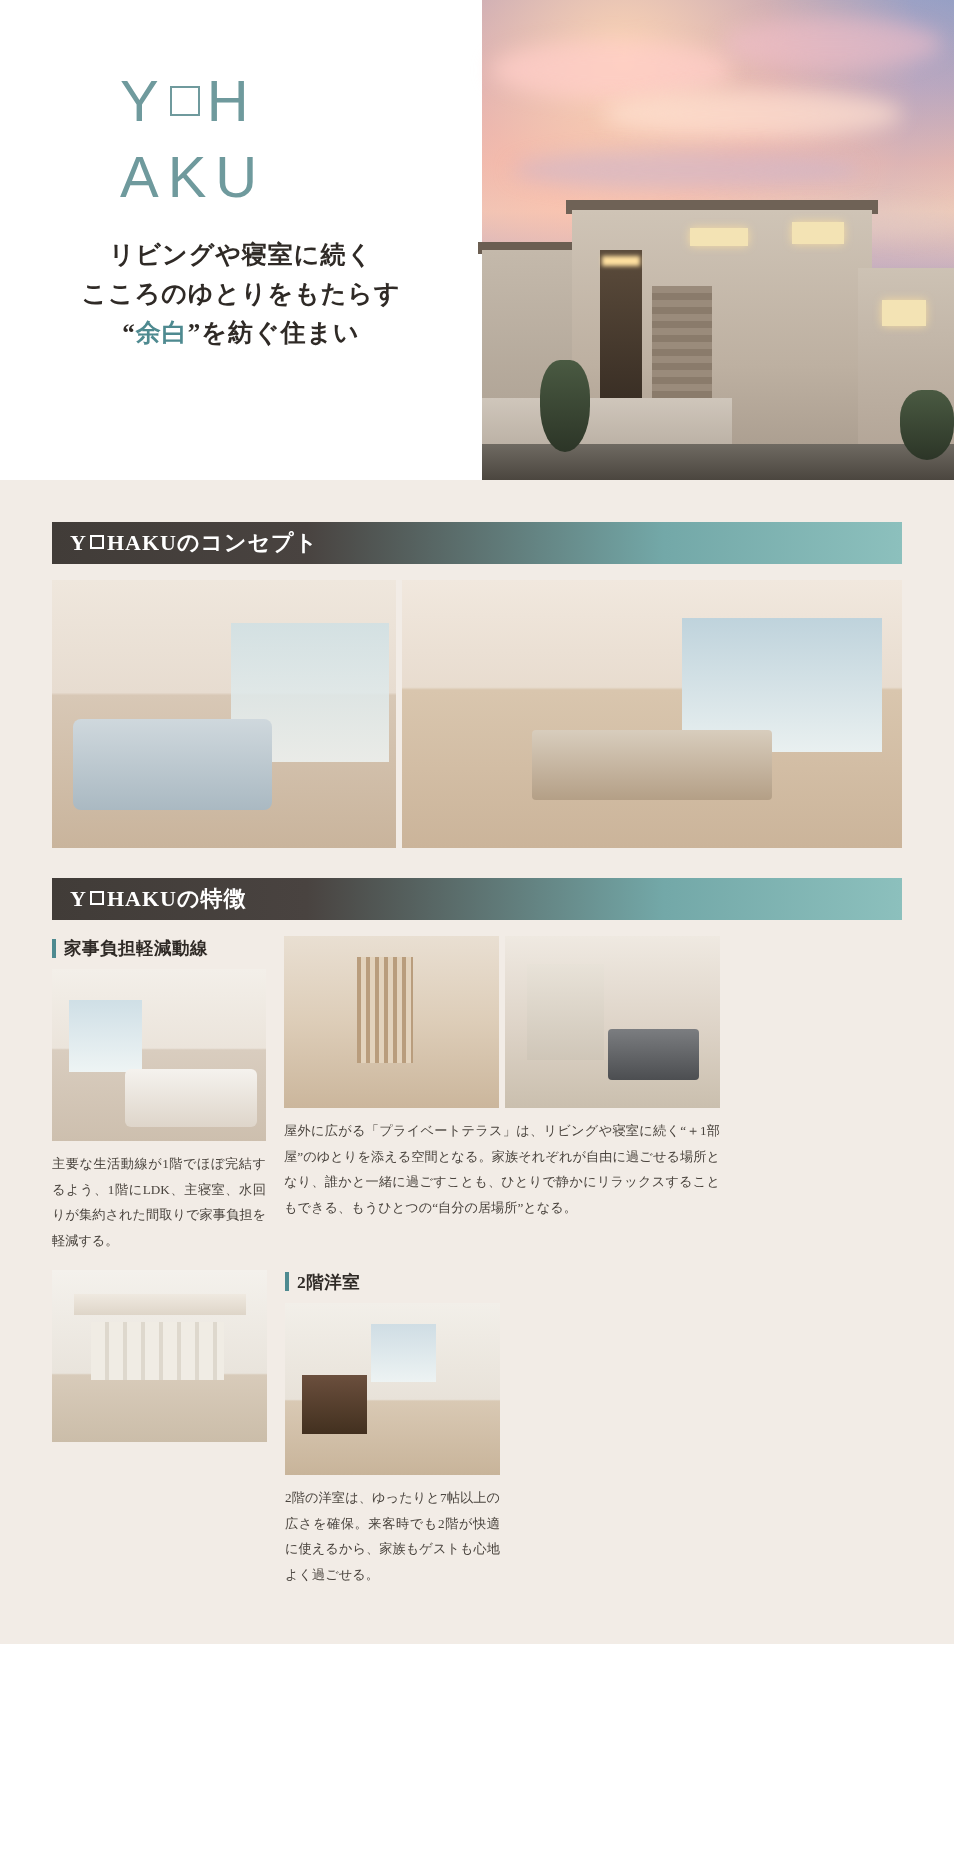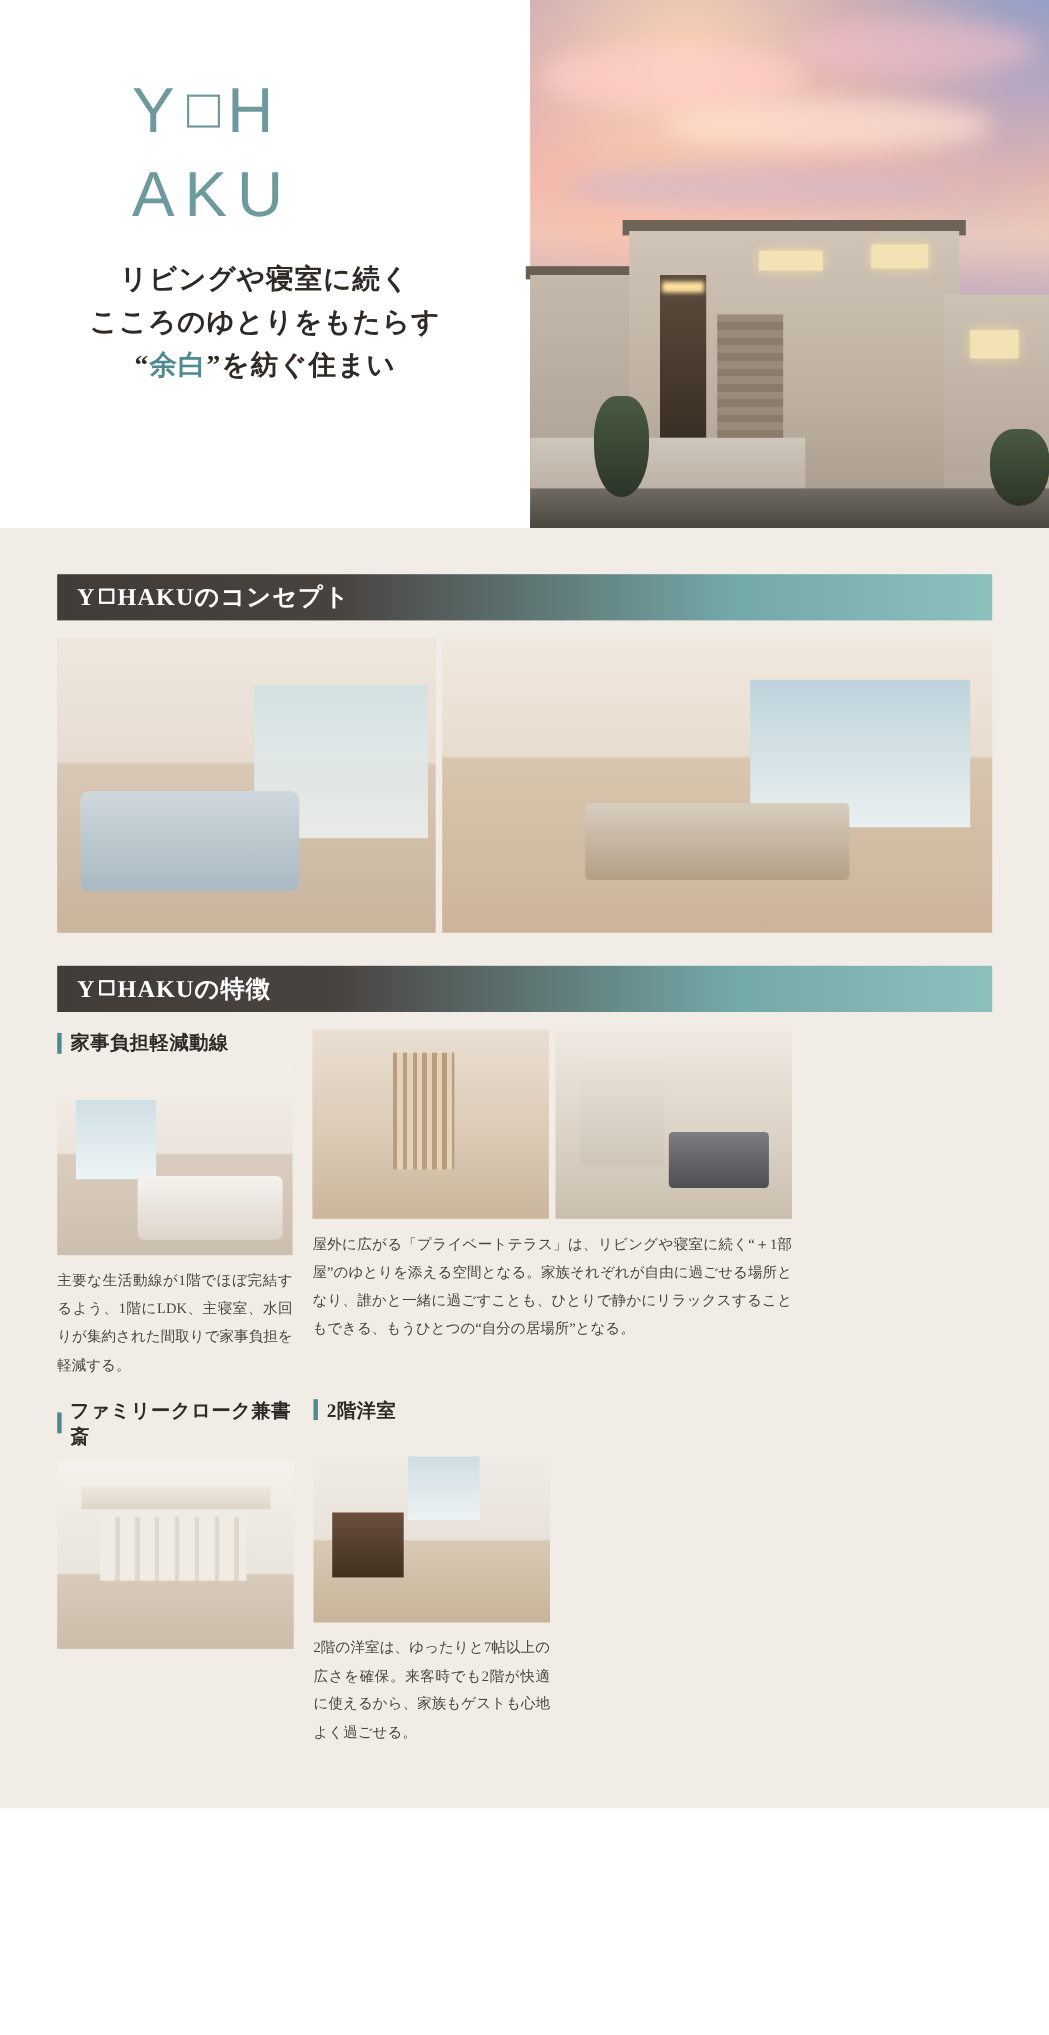--- a/index.html
+++ b/index.html
@@ -207,21 +207,21 @@
   }
 
   .features { margin-top: 30px; }
   .frow { display: flex; gap: 18px; margin-top: 16px; }
   .col-1 { width: 214px; }
   .col-2 { width: 436px; }
   .col-3 { width: 214px; }
 
   .sub {
     display: flex; align-items: center; font-size: 17.5px; font-weight: bold;
-    color: #2f2a26; letter-spacing: .5px; margin-bottom: 9px;
+    color: #2f2a26; letter-spacing: .5px; margin-bottom: 9px; text-align: center;
   }
   .sub .bar {
     display: inline-block; width: 4px; height: 19px; background: #4e8a90;
     margin-right: 8px;
   }
   .cap {
     margin-top: 10px; font-size: 13.2px; line-height: 1.95; color: #4a443e;
     text-align: justify;
   }
   .pair { display: flex; gap: 6px; }
@@ -313,24 +313,20 @@
             <div class="ph terrace-l" style="width:215px;height:172px"></div>
             <div class="ph terrace-r" style="width:215px;height:172px"></div>
           </div>
           <p class="cap">屋外に広がる「プライベートテラス」は、リビングや寝室に続く“＋1部屋”のゆとりを添える空間となる。家族それぞれが自由に過ごせる場所となり、誰かと一緒に過ごすことも、ひとりで静かにリラックスすることもできる、もうひとつの“自分の居場所”となる。</p>
         </div>
       </div>
 
       <div class="frow">
 
         <div class="col-3" style="width:215px">
-          <div class="sub">
-            <span class="bar"></span>
-            <span>ファミリークローク兼書斎</span>
-          </div>
           <div class="ph cloak" style="width:215px;height:172px"></div>
         </div>
 
         <div class="col-3" style="width:215px">
           <div class="sub">
             <span class="bar"></span>
             <span>2階洋室</span>
           </div>
           <div class="ph room2f" style="width:215px;height:172px"></div>
           <p class="cap">2階の洋室は、ゆったりと7帖以上の広さを確保。来客時でも2階が快適に使えるから、家族もゲストも心地よく過ごせる。</p>

